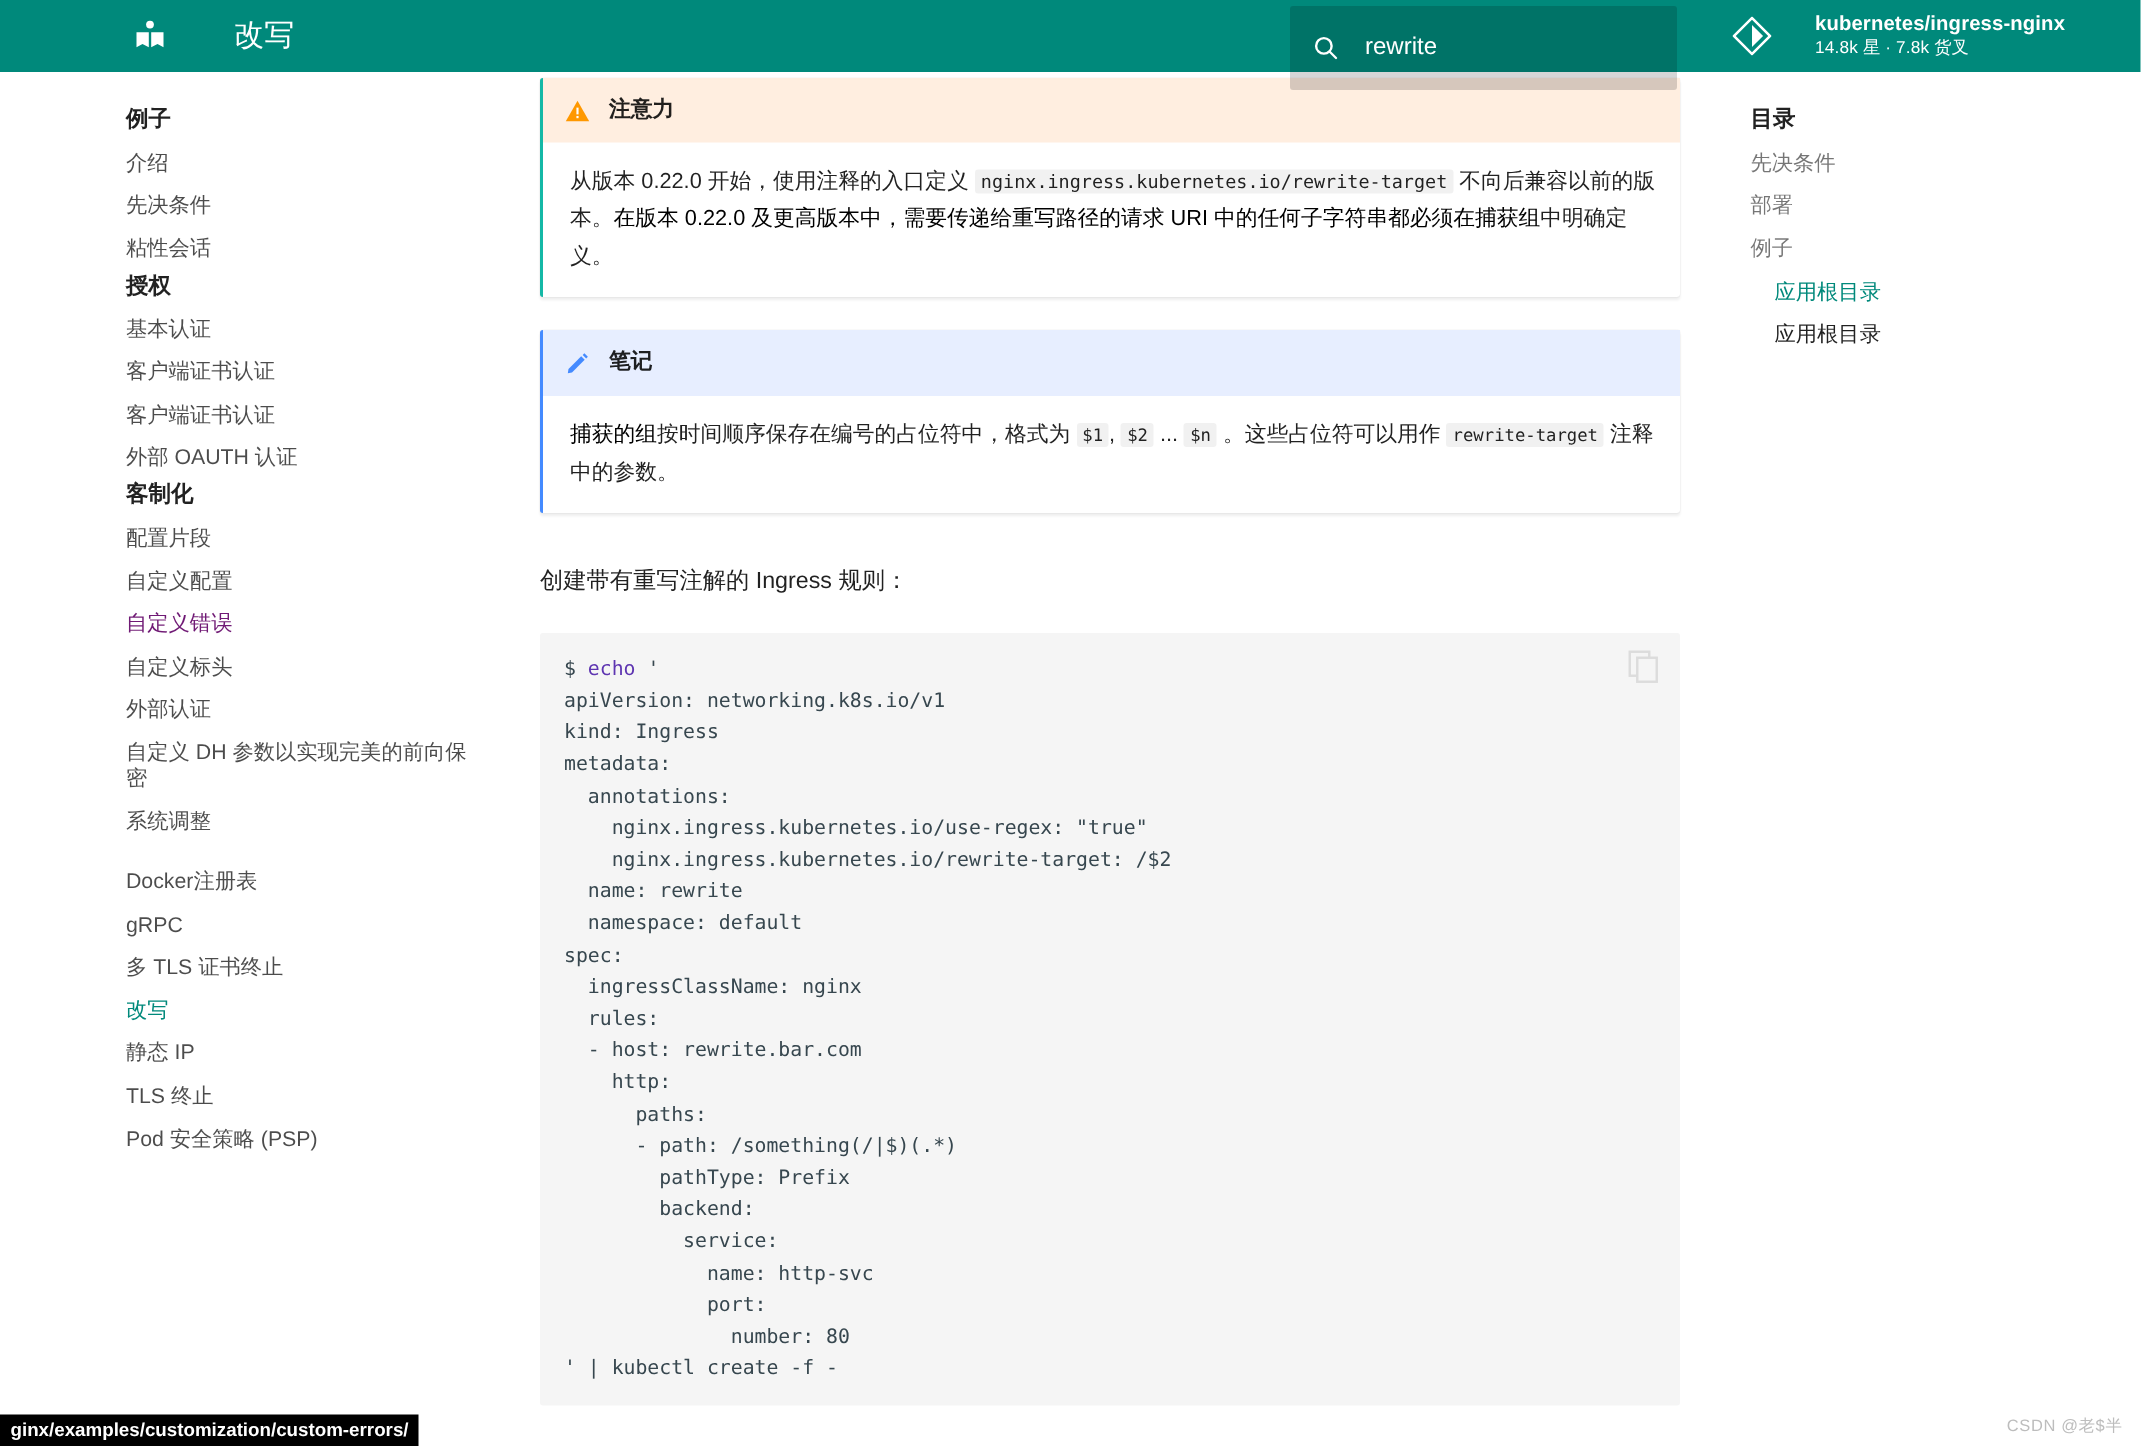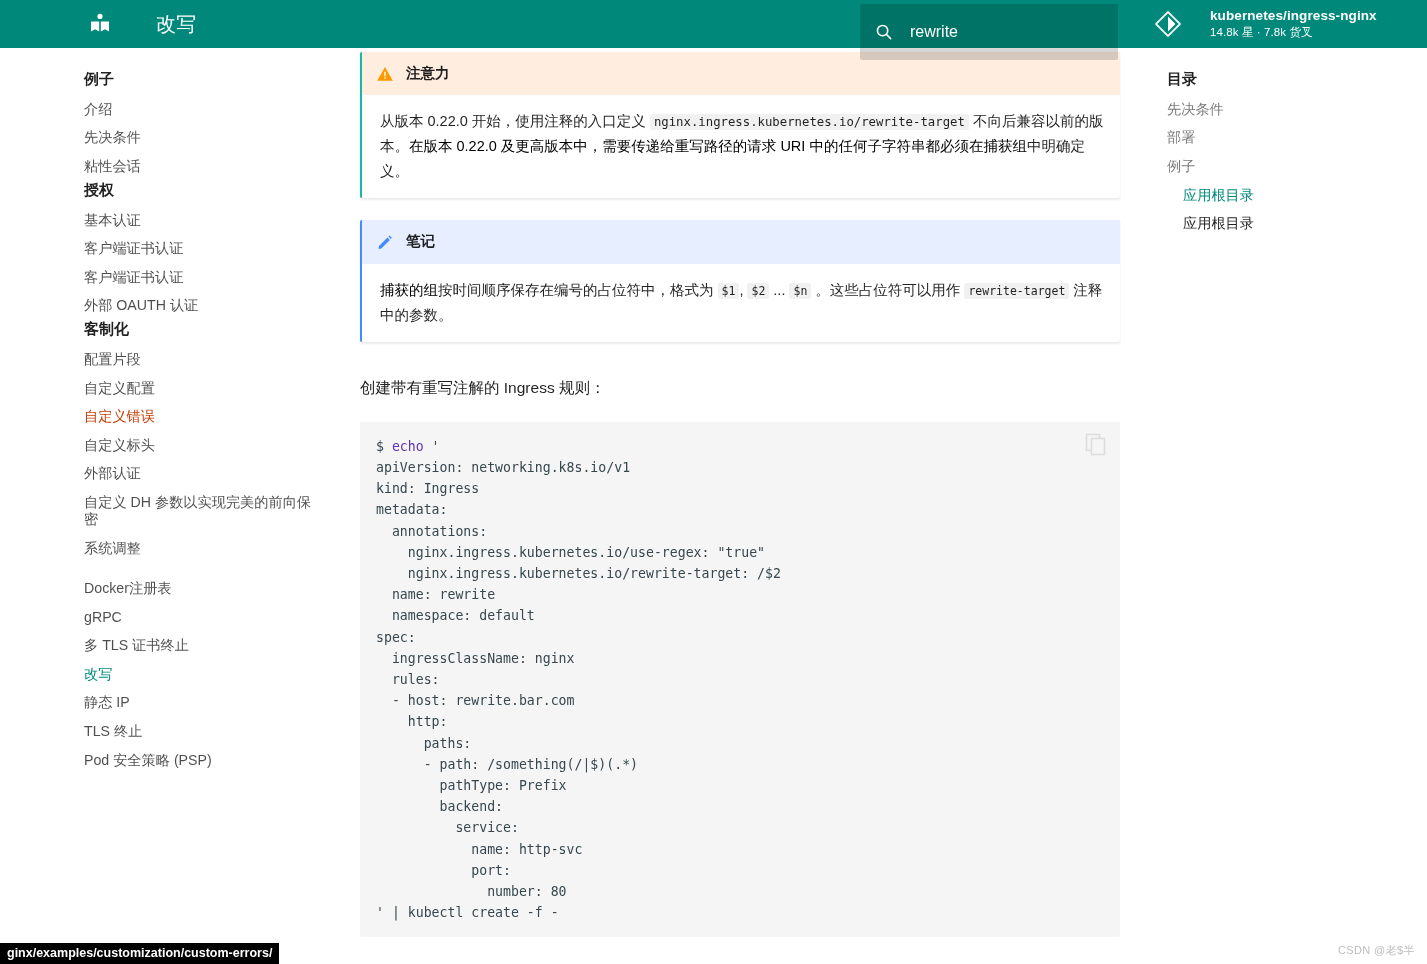--- a/index.html
+++ b/index.html
@@ -77,21 +77,21 @@
     margin: 18px 0 6px 0;
   }
   .nav-section-title:first-child { margin-top: 0; }
   .nav-item {
     color: #000000b3;
     line-height: 17px;
     padding: 5.8px 0;
     cursor: pointer;
     max-width: 238px;
   }
-  .nav-item.active-green { color: #c2410c; }
+  .nav-item.active-green { color: #701a75; }
   .nav-item.active-teal { color: #00897b; }
   .nav-spacer { height: 12px; }
 
   
   .content {
     position: absolute; left: 360px; top: 0;
     width: 790px; height: 916px;
     padding: 0 30px 0 0;
     font-size: 15.5px;
     line-height: 1.62;

